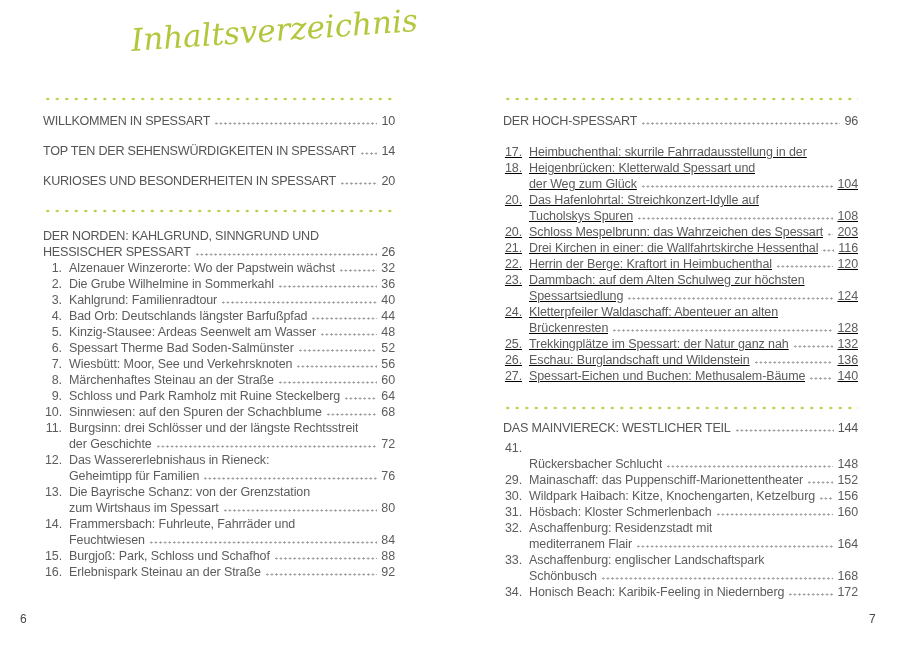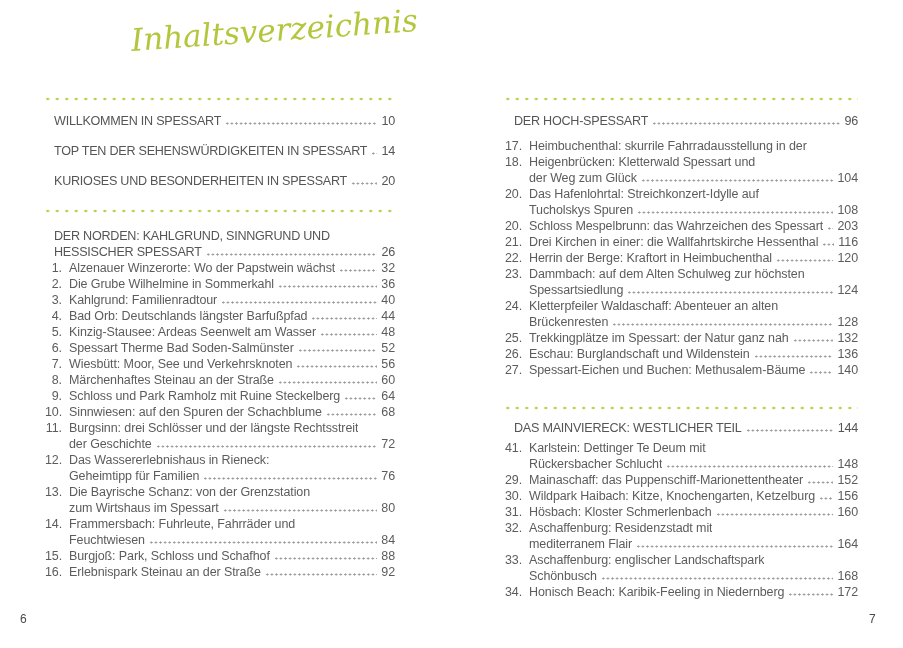--- a/index.html
+++ b/index.html
@@ -36,37 +36,36 @@
   }
   #sep-l1 { top: 97px; }
   #sep-l2 { top: 209px; }
   #sep-r1 { top: 97px; }
   #sep-r2 { top: 406px; }
 
   #left-heads   { position: absolute; top: 112px; left: 0; right: 0; }
   #left-heads .row { margin-bottom: 14px; }
   #left-section { position: absolute; top: 227px; left: 0; right: 0; }
   #right-a      { position: absolute; top: 112px; left: 0; right: 0; }
-  #right-a .items { margin-top: 9px; }
+  #right-a .items { margin-top: 15px; text-decoration: underline; }
   #right-b      { position: absolute; top: 419px; left: 0; right: 0; }
   #right-b .items { margin-top: 4px; }
 
   .row {
     display: flex;
     align-items: flex-end;
     height: 16px;
     font-size: 12.5px;
     letter-spacing: -0.1px;
     color: #5c5c5e;
   }
   .row.head {
     font-size: 12.6px;
     letter-spacing: -0.25px;
     color: #555557;
-    margin-left: 11px;
   }
   .num {
     flex: none; width: 26px;
     text-align: right;
     padding-right: 7px;
     box-sizing: border-box;
   }
   .txt {
     flex: 0 1 auto;
     white-space: nowrap;
@@ -339,21 +338,20 @@
   <div class="sep" id="sep-r2"></div>
   <div id="right-b">
       <div class="row head">
         <span class="txt">DAS MAINVIERECK: WESTLICHER TEIL</span>
         <span class="leader"></span>
         <span class="pg">144</span>
       </div>
       <div class="items">
         <div class="row">
           <span class="num">41.</span>
-          <span class="txt">Karlstein: Dettinger Te Deum mit</span>
         </div>
         <div class="row">
           <span class="num"></span>
           <span class="txt">Rückersbacher Schlucht</span>
           <span class="leader"></span>
           <span class="pg">148</span>
         </div>
         <div class="row">
           <span class="num">29.</span>
           <span class="txt">Mainaschaff: das Puppenschiff-Marionettentheater</span>

